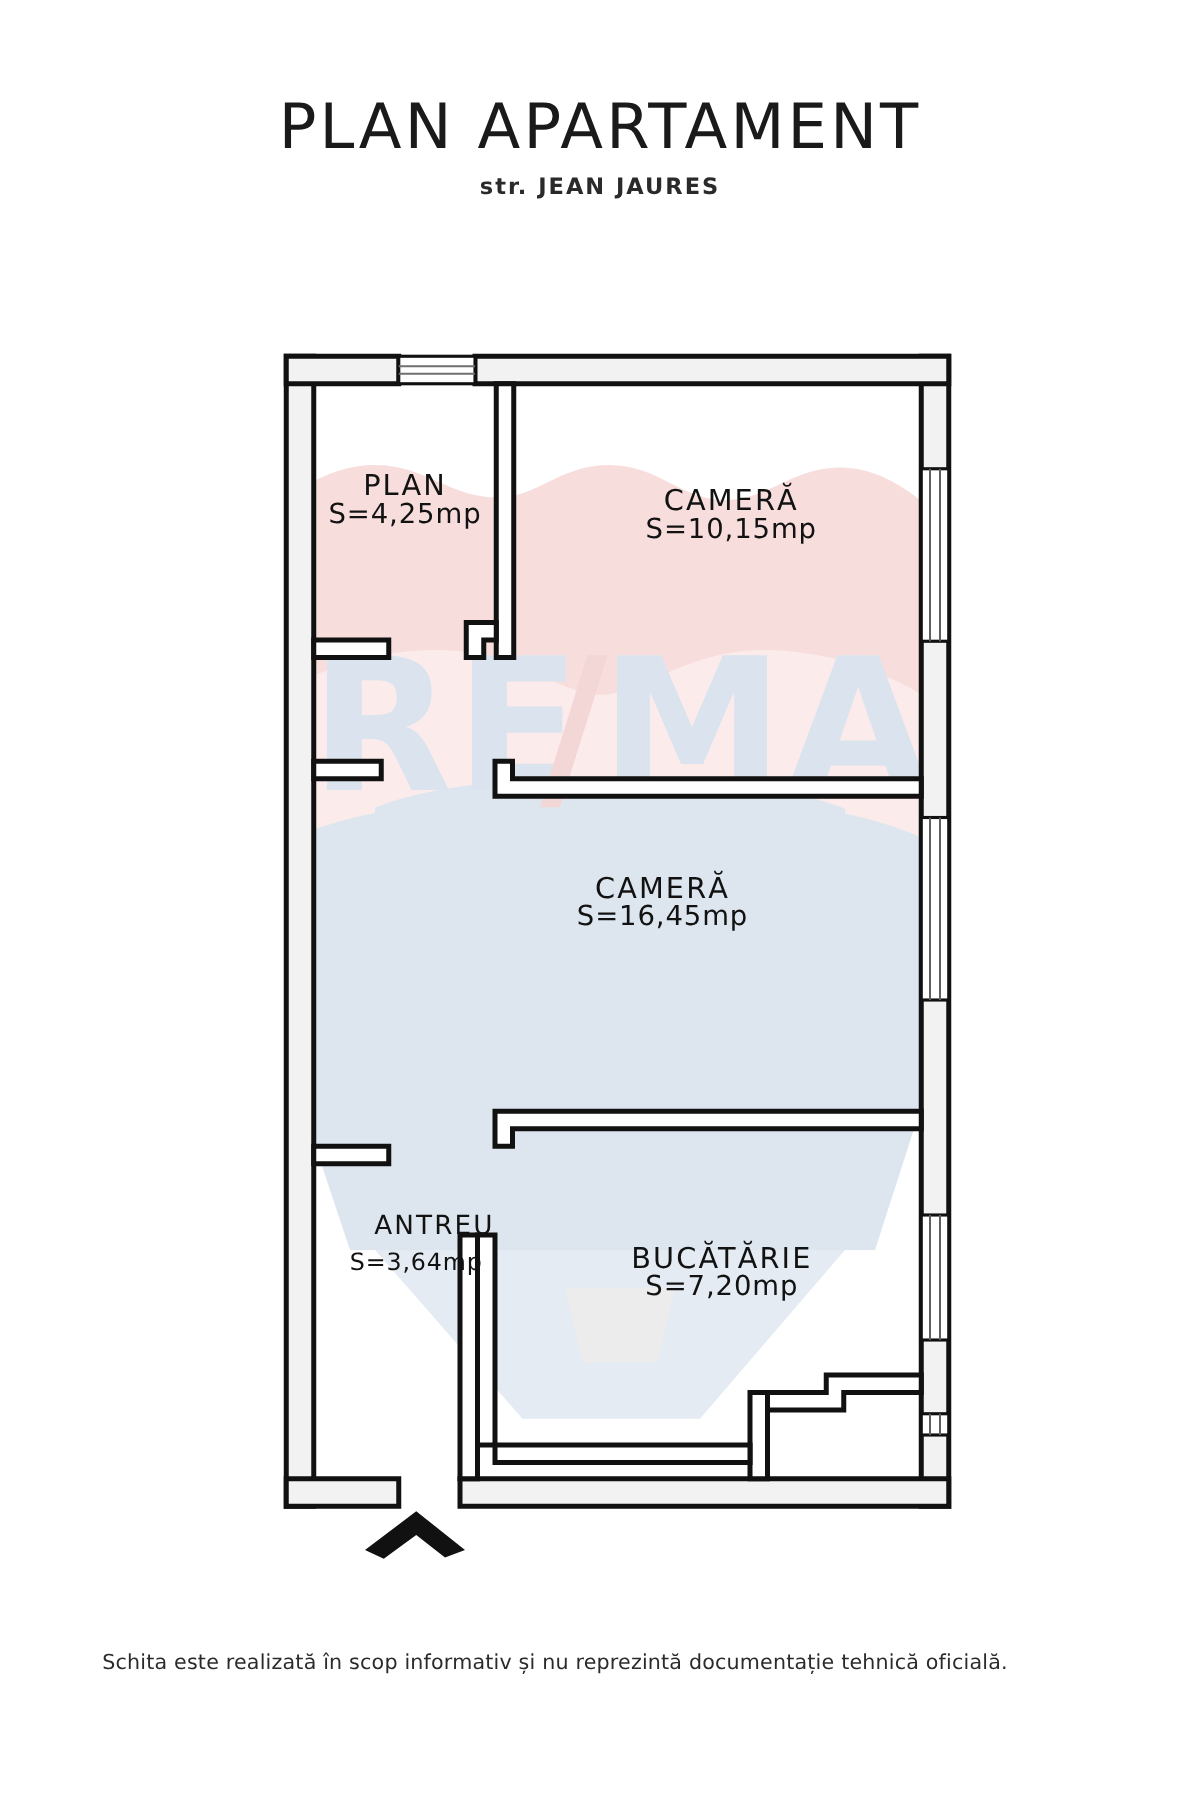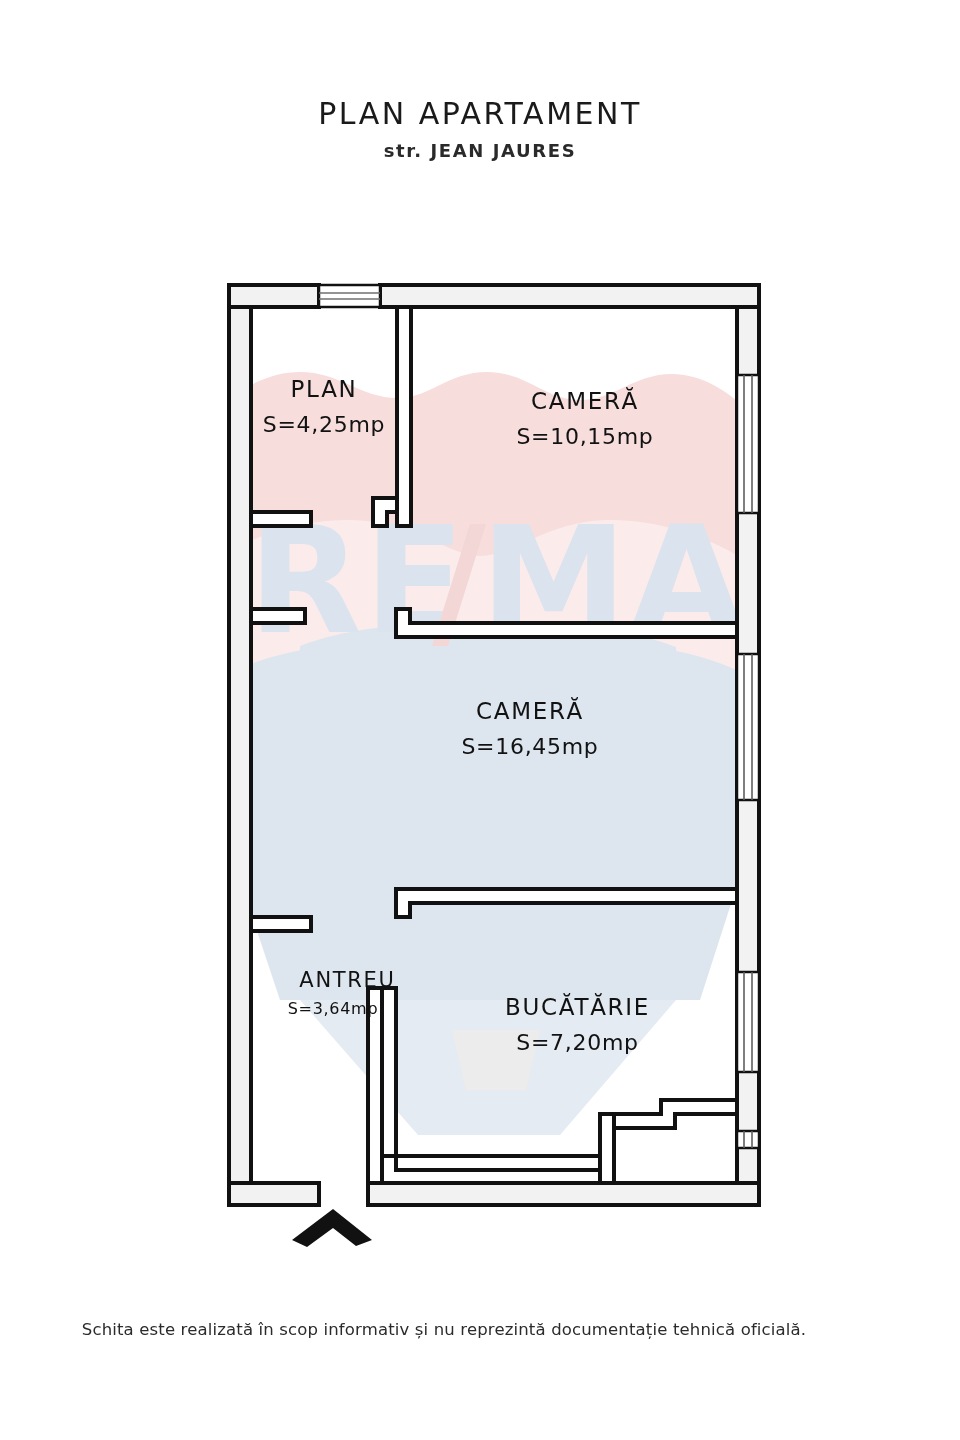--- a/index.html
+++ b/index.html
@@ -18,22 +18,22 @@
   
   .header {
     position: absolute;
     top: 0;
     left: 0;
     width: 960px;
     text-align: center;
   }
   .title {
     margin: 0;
-    padding-top: 96px;
-    font-size: 30px;
+    padding-top: 72px;
+    font-size: 50px;
     font-weight: 400;
     letter-spacing: 2.5px;
     color: #1a1a1a;
     font-family: "DejaVu Sans", sans-serif;
   }
   .subtitle {
     margin: 0;
     padding-top: 9px;
     font-size: 18px;
     font-weight: 700;
@@ -69,24 +69,23 @@
     display: block;
     font-size: 23px;
     letter-spacing: 1.7px;
     line-height: 1.0;
   }
   .room-label .rarea {
     display: block;
     font-size: 22px;
     letter-spacing: 0.7px;
     line-height: 1.0;
-    margin-top: 13px;
   }
   .room-label.small .rname { font-size: 21px; padding-left: 29px; }
-  .room-label.small .rarea { font-size: 16px; margin-top: 10px; }
+  .room-label.small .rarea { font-size: 19px; margin-top: 10px; }
 
   
   .footer {
     position: absolute;
     left: 0;
     top: 1320px;
     width: 888px;
     text-align: center;
   }
   .footer-note {

